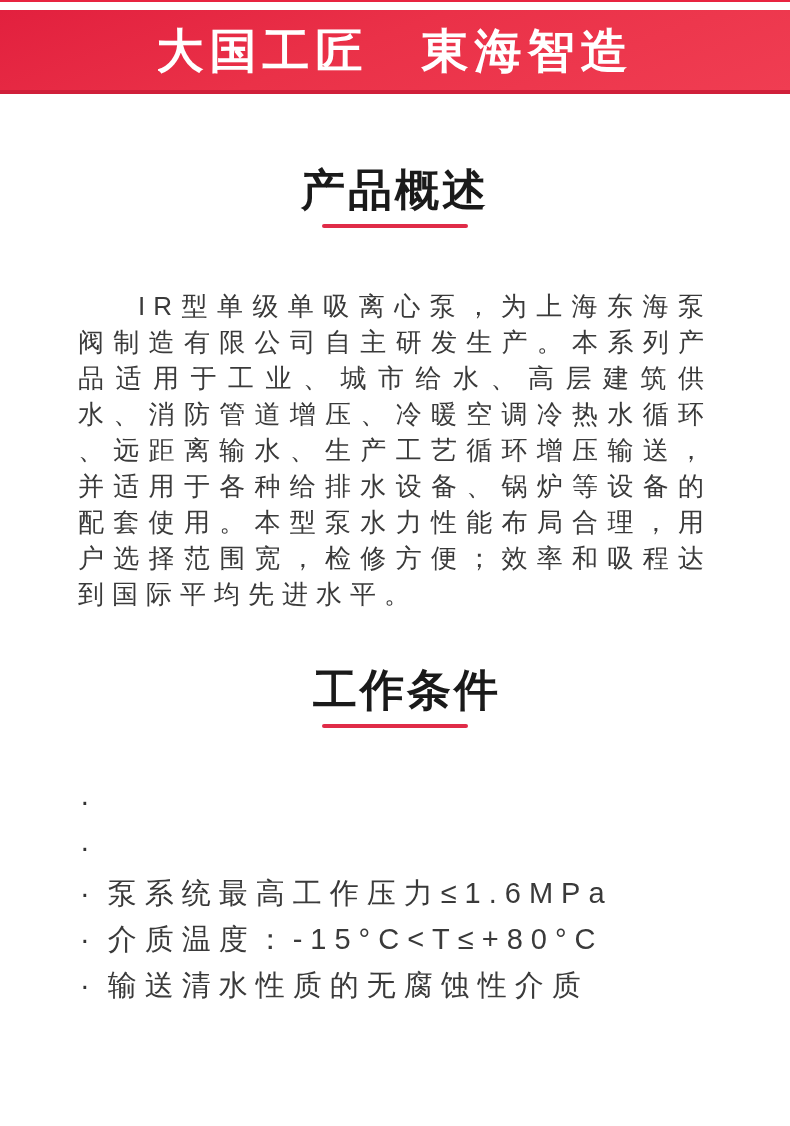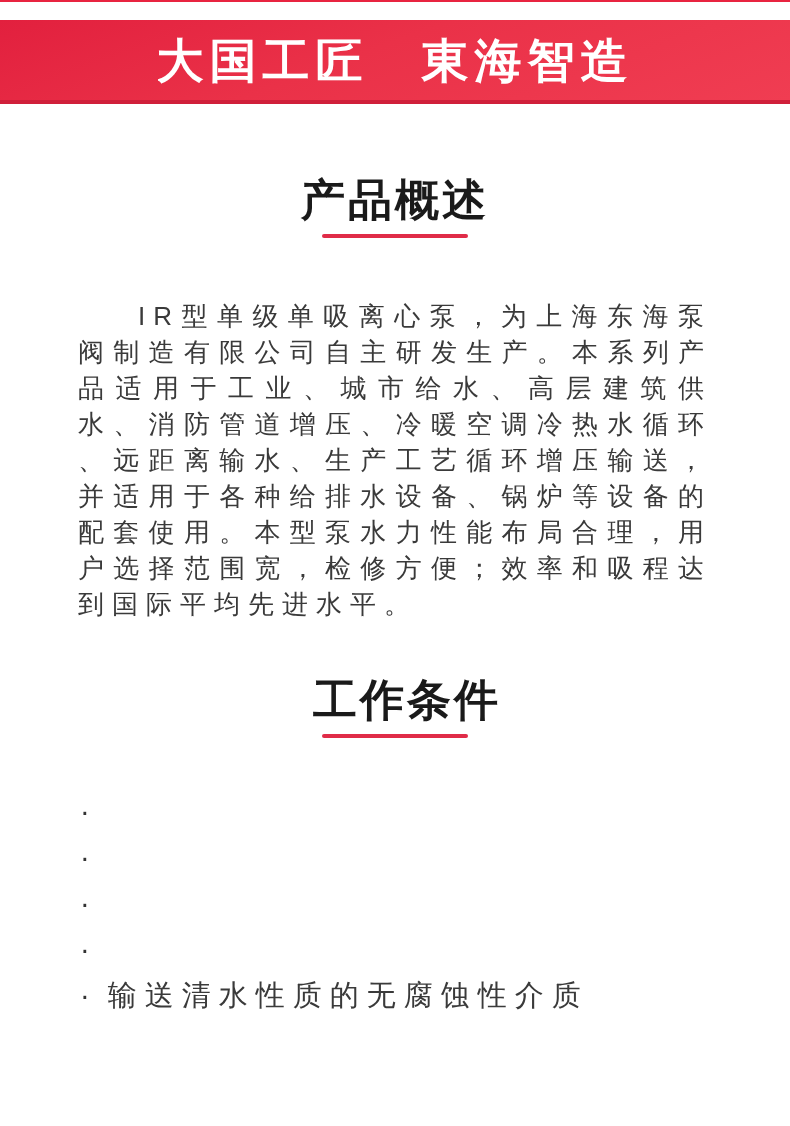--- a/index.html
+++ b/index.html
@@ -13,21 +13,21 @@
     overflow: hidden;
     font-family: "Liberation Sans", "DejaVu Sans", sans-serif;
     color: #3a3a3a;
     position: relative;
   }
   .top-line {
     height: 2px;
     background: #e82440;
   }
   .banner {
-    margin-top: 18px;
+    margin-top: 8px;
     height: 80px;
     background: linear-gradient(160deg, #e2203e 0%, #ea3148 45%, #f03d52 100%);
     border-bottom: 4px solid #d01f3a;
     display: flex;
     align-items: center;
     justify-content: center;
   }
   .banner-title {
     color: #ffffff;
     font-size: 47px;
@@ -103,22 +103,24 @@
 
   <ul class="cond-list">
     <li class="cond-item">
       <span class="bullet-dot">·</span>
     </li>
     <li class="cond-item">
       <span class="bullet-dot">·</span>
     </li>
     <li class="cond-item">
       <span class="bullet-dot">·</span>
+      <span>泵系统最高工作压力≤1.6MPa</span>
     </li>
     <li class="cond-item">
       <span class="bullet-dot">·</span>
+      <span>介质温度：-15°C&lt;T≤+80°C</span>
     </li>
     <li class="cond-item">
       <span class="bullet-dot">·</span>
       <span>输送清水性质的无腐蚀性介质</span>
     </li>
   </ul>
 </section>
 
 </body></html>

